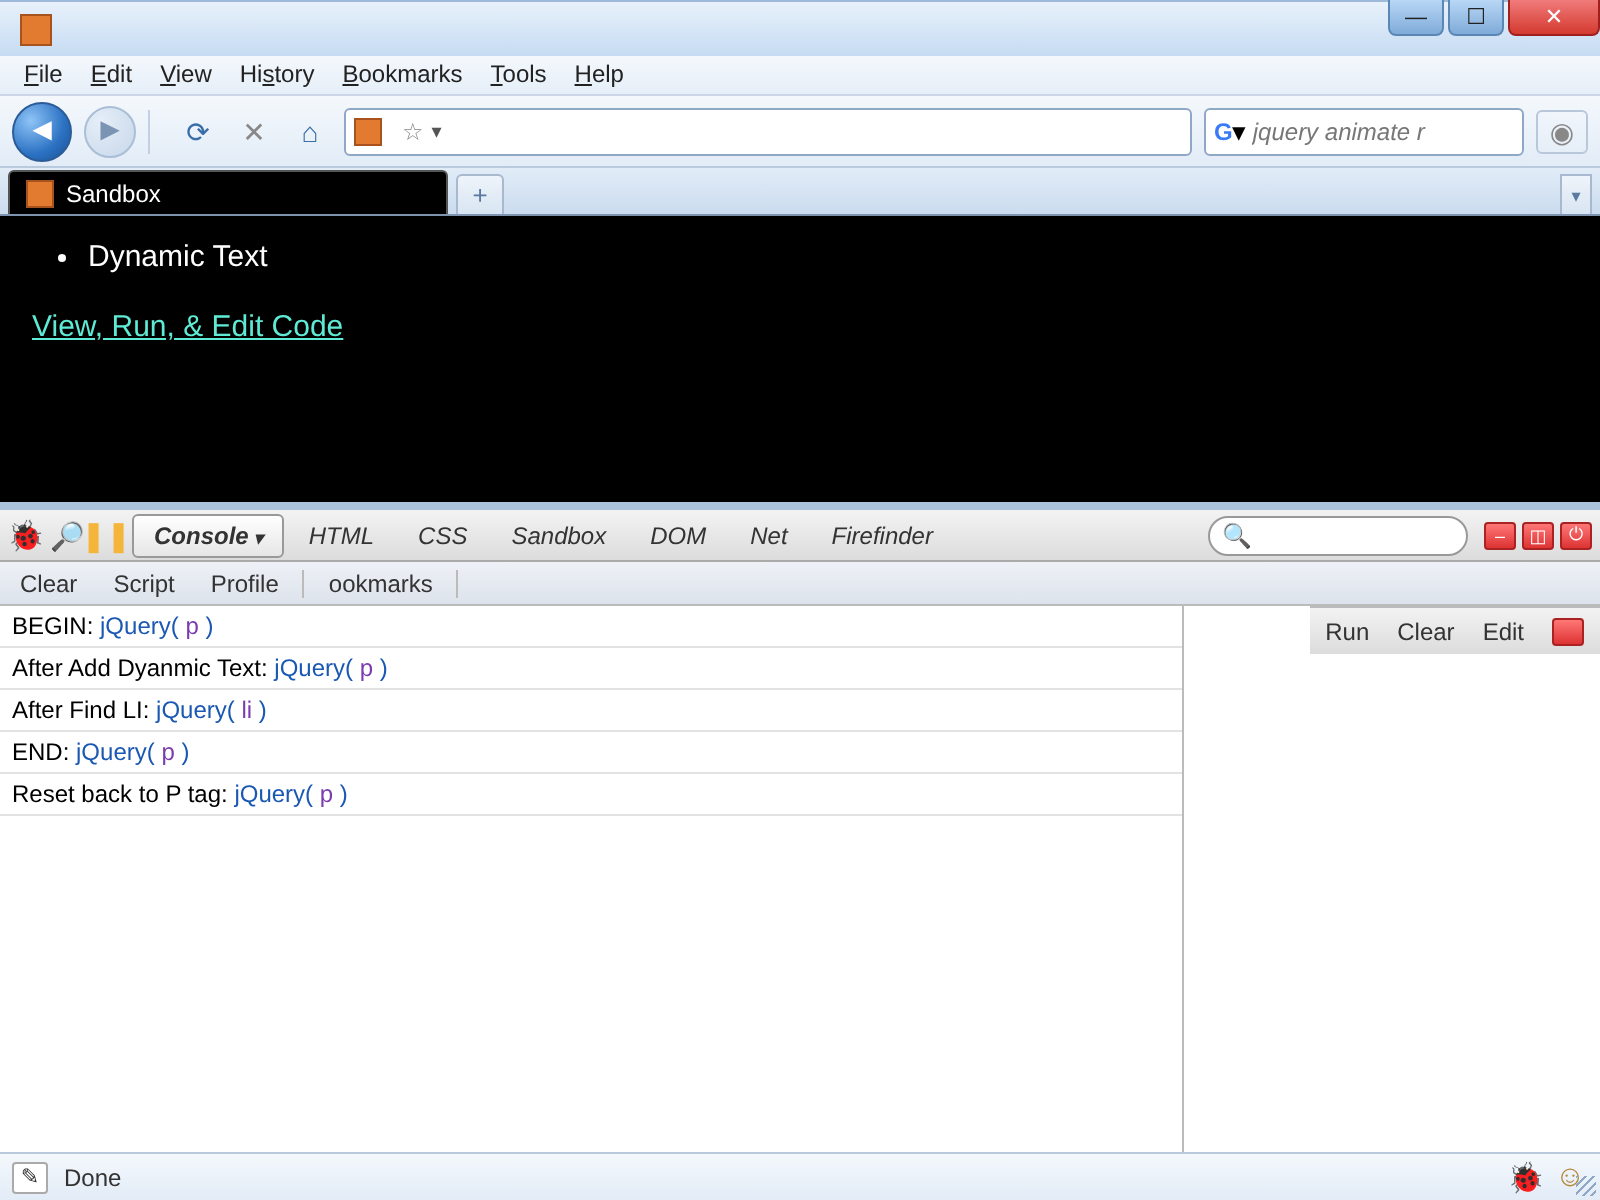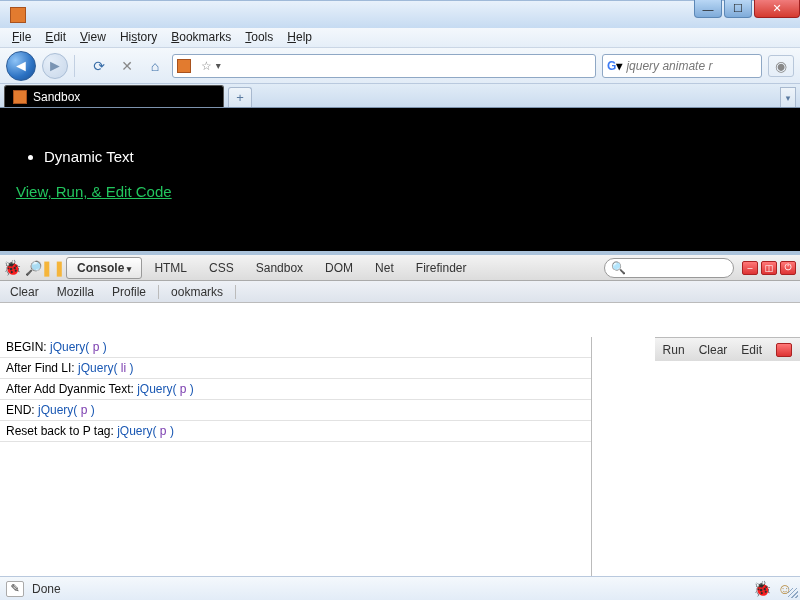--- a/index.html
+++ b/index.html
@@ -38,40 +38,40 @@
 
 .tabstrip { height: 24px; background: linear-gradient(#e1ecf7,#cbdcef); display:flex; align-items:flex-end; padding: 0 4px; border-bottom:1px solid #7d93ae; }
 .tab { height:22px; display:flex; align-items:center; padding:0 8px; font-size:12px; border:1px solid #555; border-bottom:none; border-radius:3px 3px 0 0; background:#000; color:#fff; max-width:240px; min-width:220px; }
 .tab .favsm { width:14px; height:14px; background:#e27b2f; margin-right:6px; border:1px solid #a8521e; }
 .newtab { width:24px; height:20px; margin-left:4px; background:linear-gradient(#eef4fa,#d8e5f2); border:1px solid #a8b9cf; border-bottom:none; border-radius:3px 3px 0 0; display:flex; align-items:center; justify-content:center; color:#5a7aa0; font-size:13px; }
 .tabstrip .spacer { flex:1; }
 .alltabs { width:16px; height:20px; background:linear-gradient(#eef4fa,#d8e5f2); border:1px solid #a8b9cf; border-bottom:none; display:flex; align-items:center; justify-content:center; color:#5a7aa0; font-size:9px; }
 
 
 .page { height: 143px; background:#000; padding: 12px 16px; color:#fff; font-family: "Times New Roman", serif; font-size:15px; }
-.page ul { margin-left: 28px; margin-top: 28px; }
-.page a { color:#22c55e; display:block; margin-top:18px; font-size:15px; }
+.page ul { margin-left: 28px; }
+.page a { color:#5eead4; display:block; margin-top:18px; font-size:15px; }
 
 
 .firebug { height: 325px; background:#fff; border-top: 4px solid #abc3db; display:flex; flex-direction:column; }
 .fb-tabs { height: 26px; background: linear-gradient(#f3f3f3,#dcdcdc); display:flex; align-items:center; padding: 0 4px; border-bottom:1px solid #aaa; font-size:12px; gap: 2px; }
 .fb-bug { width:18px; height:18px; display:flex; align-items:center; justify-content:center; color:#d06a1e; font-size:15px; }
 .fb-inspect { width:20px; height:18px; color:#3a6ea8; font-size:14px; display:flex; align-items:center; justify-content:center; }
 .fb-pause { width:14px; height:18px; color:#f5b53a; font-size:15px; display:flex; align-items:center; justify-content:center; margin-right:4px; }
-.fb-tab { padding: 3px 10px; color:#333; }
+.fb-tab { padding: 3px 10px; color:#333;font-style:italic; }
 .fb-tab.active { background:linear-gradient(#fff,#e6e6e6); border:1px solid #999; border-radius:3px; font-weight:bold; }
 .fb-tab.active::after { content:" ▾"; font-size:9px; }
 .fb-search { width:130px; height:20px; background:#fff; border:1px solid #999; border-radius:10px; margin-left:auto; display:flex; align-items:center; padding:0 6px; color:#4d87c8; }
 .fb-winbtns { display:flex; gap:3px; margin-left:6px; }
 .fb-winbtn { width:16px; height:14px; background:linear-gradient(#f77,#d33); border:1px solid #a22; border-radius:2px; color:#fff; font-size:9px; display:flex; align-items:center; justify-content:center; }
 
 .fb-subtabs { height: 22px; background: linear-gradient(#eef1f6,#dde3ec); display:flex; align-items:center; padding:0 10px; font-size:12px; color:#333; border-bottom:1px solid #bbb; gap:18px; }
 .fb-subtabs .sep { width:1px; height:14px; background:#bbb; margin:0 -6px; }
 
-.fb-body { flex:1; display:flex;margin-top:34px; }
+.fb-body { flex:1; display:flex; }
 .fb-console { flex:1; overflow:auto; font-family: Consolas, monospace; font-size:12px; }
 .fb-line { padding: 3px 6px; border-bottom:1px solid #e2e2e2; }
 .fb-line .jq { color:#1a58b3; }
 .fb-line .p { color:#7a3caf; }
 .fb-right { width:209px; border-left:1px solid #bbb; display:flex; flex-direction:row; }
 .fb-right .cmdout { flex:1; }
 .fb-right .cmdbar { height:24px; background:linear-gradient(#f3f3f3,#dcdcdc); border-top:1px solid #bbb; display:flex; align-items:center; padding:0 8px; font-size:12px; color:#333; gap:14px; }
 .fb-right .redbtn { width:16px; height:14px; background:linear-gradient(#f77,#d33); border:1px solid #a22; border-radius:2px; margin-left:auto; }
 
 
@@ -155,31 +155,31 @@
     <div class="fb-tab">Firefinder</div>
     <div class="fb-search">🔍</div>
     <div class="fb-winbtns">
       <div class="fb-winbtn">‒</div>
       <div class="fb-winbtn">◫</div>
       <div class="fb-winbtn">⏻</div>
     </div>
   </div>
   <div class="fb-subtabs">
     <span>Clear</span>
-    <span>Mozilla</span>
+    <span>Script</span>
     <span>Profile</span>
     <span class="sep"></span>
     <span>ookmarks</span>
     <span class="sep"></span>
   </div>
   <div class="fb-body">
     <div class="fb-console" id="fb-console">
         <div class="fb-line"><span>BEGIN: </span><span class="jq">jQuery(</span><span class="p"> p </span><span class="jq">)</span></div>
+        <div class="fb-line"><span>After Add Dyanmic Text: </span><span class="jq">jQuery(</span><span class="p"> p </span><span class="jq">)</span></div>
         <div class="fb-line"><span>After Find LI: </span><span class="jq">jQuery(</span><span class="p"> li </span><span class="jq">)</span></div>
-        <div class="fb-line"><span>After Add Dyanmic Text: </span><span class="jq">jQuery(</span><span class="p"> p </span><span class="jq">)</span></div>
         <div class="fb-line"><span>END: </span><span class="jq">jQuery(</span><span class="p"> p </span><span class="jq">)</span></div>
         <div class="fb-line"><span>Reset back to P tag: </span><span class="jq">jQuery(</span><span class="p"> p </span><span class="jq">)</span></div>
       </div>
     <div class="fb-right">
       <div class="cmdout"></div>
       <div class="cmdbar">
         <span>Run</span>
         <span>Clear</span>
         <span>Edit</span>
         <div class="redbtn"></div>

